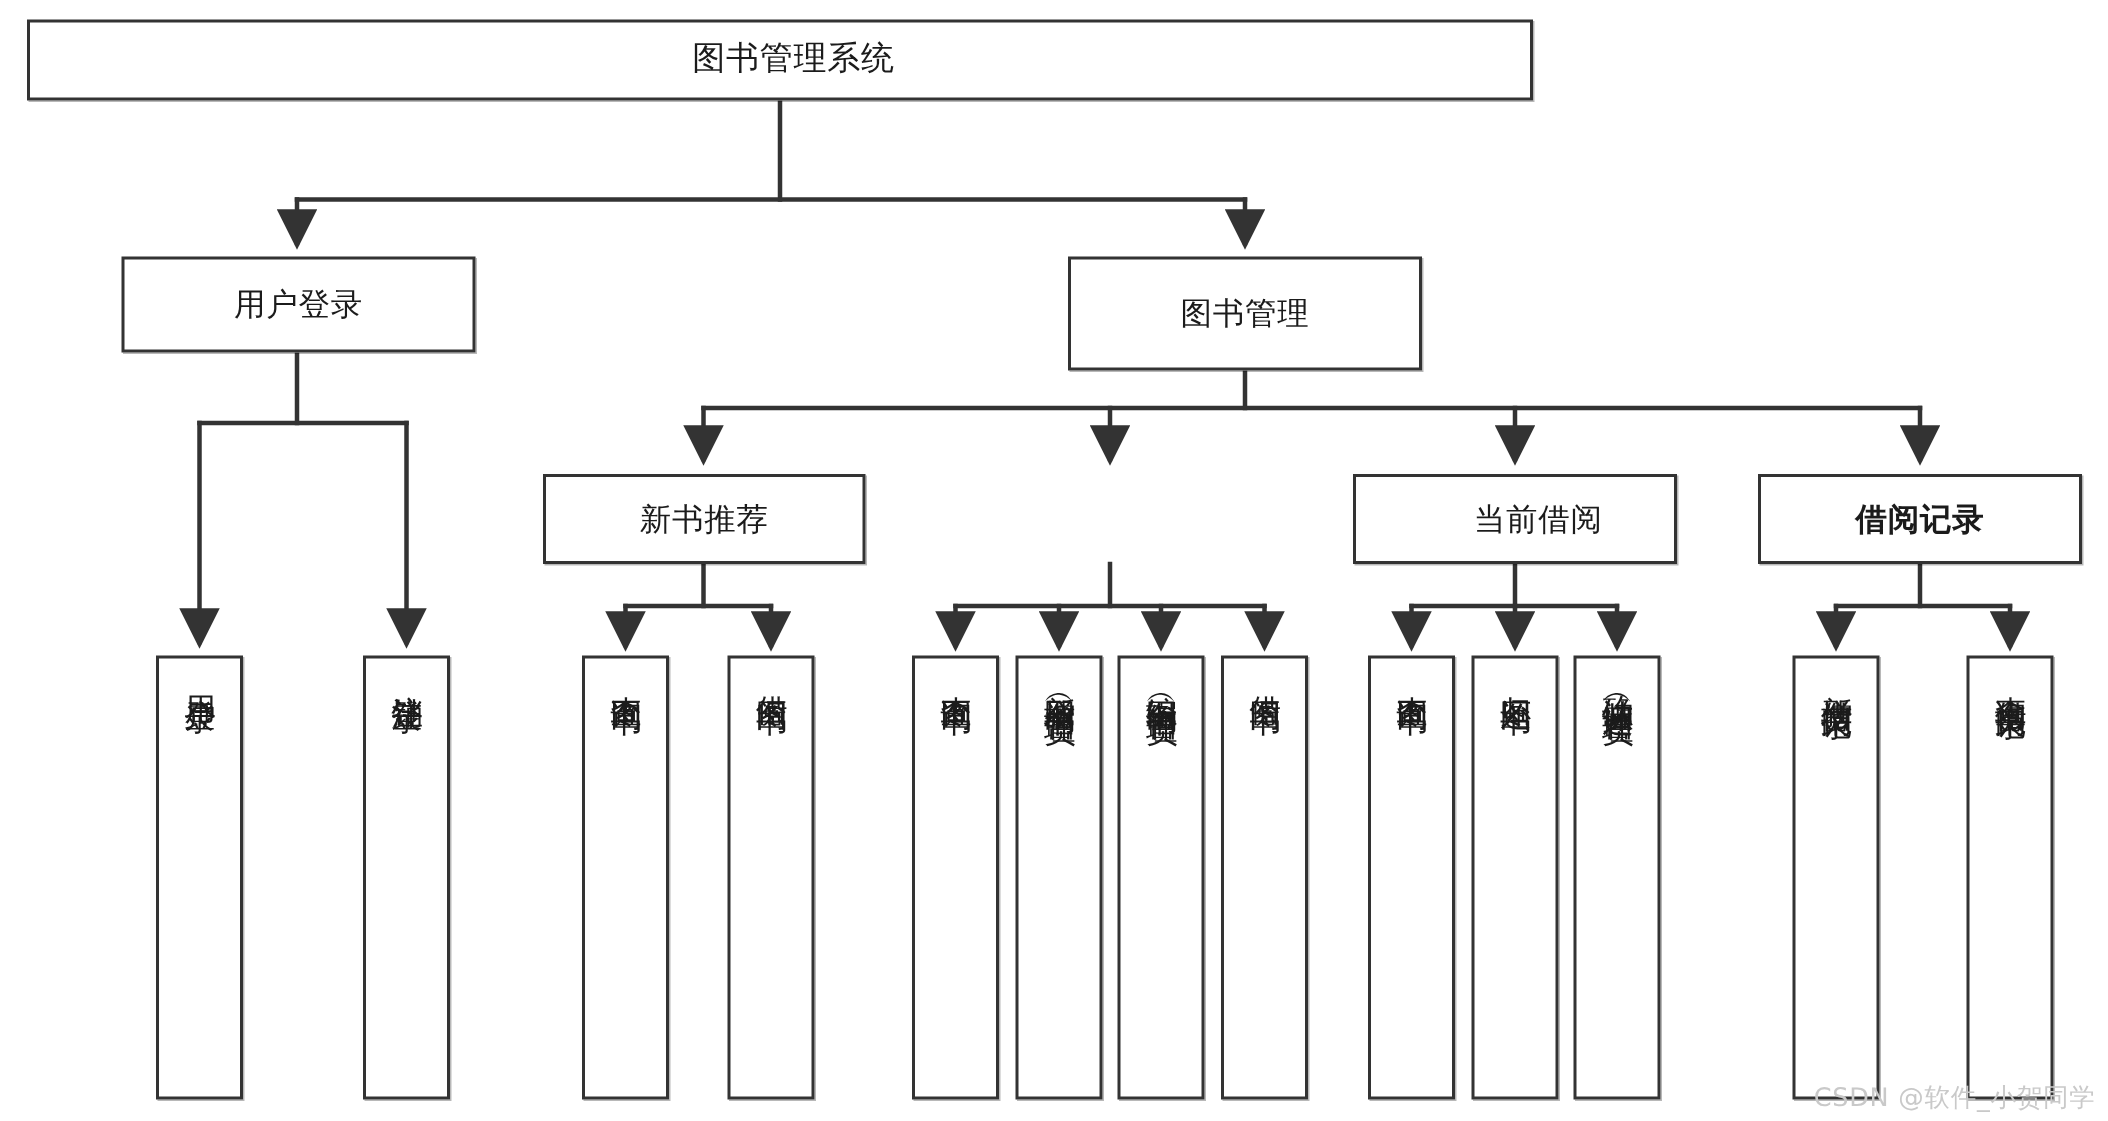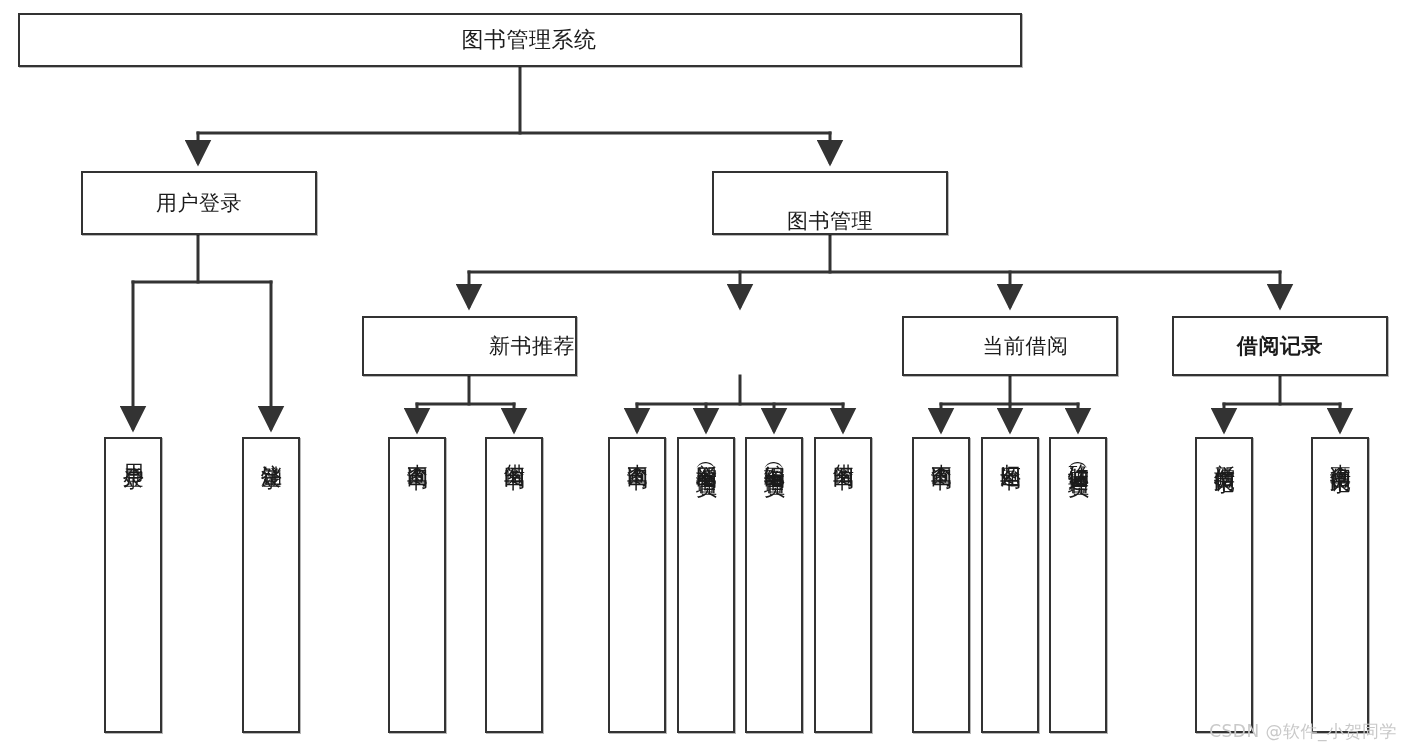--- a/index.html
+++ b/index.html
@@ -122,25 +122,25 @@
     </g>
   </svg>
 
   <div class="node root" style="left:18px; top:13px; width:1004px; height:54px;padding-left:18px;">
     <span class="label">图书管理系统</span>
   </div>
 
   <div class="node" style="left:81px; top:171px; width:236px; height:64px;">
     <span class="label">用户登录</span>
   </div>
-  <div class="node" style="left:712px; top:171px; width:236px; height:64px;align-items:flex-end;">
+  <div class="node" style="left:712px; top:171px; width:236px; height:76px;">
     <span class="label">图书管理</span>
   </div>
 
-  <div class="node" style="left:362px; top:316px; width:215px; height:60px;justify-content:flex-end;">
+  <div class="node" style="left:362px; top:316px; width:215px; height:60px;">
     <span class="label">新书推荐</span>
   </div>
   <div class="node" style="left:902px; top:316px; width:216px; height:60px;padding-left:31px;">
     <span class="label">当前借阅</span>
   </div>
   <div class="node" style="left:1172px; top:316px; width:216px; height:60px;font-weight:bold;">
     <span class="label">借阅记录</span>
   </div>
 
   <div class="node vertical" style="left:104px; top:437px; width:58px; height:296px;">

